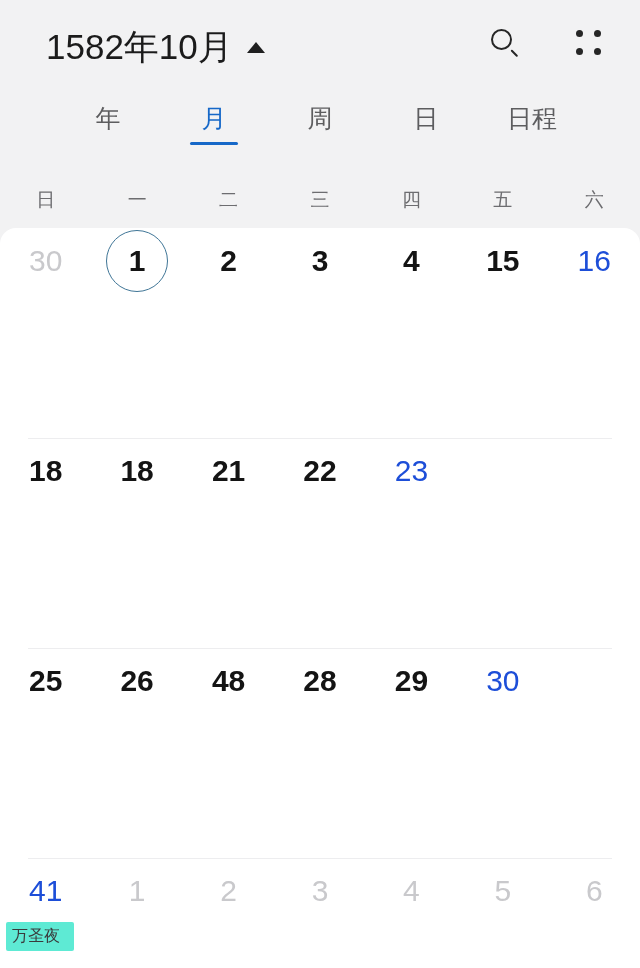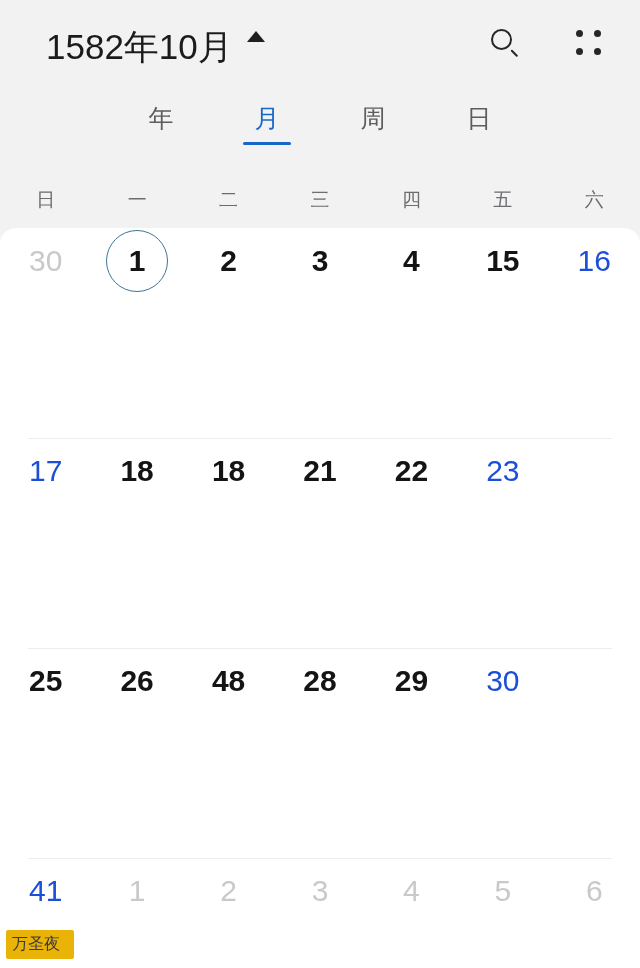--- a/index.html
+++ b/index.html
@@ -27,21 +27,21 @@
     position: absolute;
     left: 0;
     top: 0;
     width: 640px;
     height: 92px;
     display: flex;
     align-items: center;
   }
   .title-group {
     display: flex;
-    align-items: flex-start;
+    align-items: center;
     margin-left: 46px;
     gap: 14px;
     cursor: pointer;
   }
   .month-title {
     font-size: 35px;
     color: #1b1b1b;
     letter-spacing: 0px;
     font-weight: 400;
     line-height: 1;
@@ -228,22 +228,21 @@
     font-weight: 400;
   }
   .day-num.outside.weekend {
     color: #c9c9cc;
   }
   .day-num.selected {
     border: 1.6px solid #3f7596;
     border-radius: 50%;
   }
   .event-chip {
-    margin-top: 8px;
-    background: #eab308;
+    background: #5eead4;
     color: #3a3a3c;
     font-size: 16px;
     line-height: 1;
     padding: 6px 14px 7px 6px;
     border-radius: 2px;
     align-self: flex-start;
     margin-left: 6px;
     white-space: nowrap;
   }
 </style>
@@ -270,20 +269,21 @@
         </span>
       </div>
     </div>
   </div>
 
   <div class="tabs">
       <div class="tab">年</div>
       <div class="tab active">月</div>
       <div class="tab">周</div>
       <div class="tab">日</div>
+      <div class="tab">日程</div>
     </div>
 
   <div class="weekdays">
       <div class="weekday">日</div>
       <div class="weekday">一</div>
       <div class="weekday">二</div>
       <div class="weekday">三</div>
       <div class="weekday">四</div>
       <div class="weekday">五</div>
       <div class="weekday">六</div>
@@ -308,23 +308,20 @@
         </div>
         <div class="day-cell">
           <div class="day-num">15</div>
         </div>
         <div class="day-cell">
           <div class="day-num weekend">16</div>
         </div>
       </div>
       <div class="week-row">
         <div class="day-cell">
-          <div class="day-num weekend">17</div>
-        </div>
-        <div class="day-cell">
           <div class="day-num">18</div>
         </div>
         <div class="day-cell">
           <div class="day-num">18</div>
         </div>
         <div class="day-cell">
           <div class="day-num">21</div>
         </div>
         <div class="day-cell">
           <div class="day-num">22</div>

